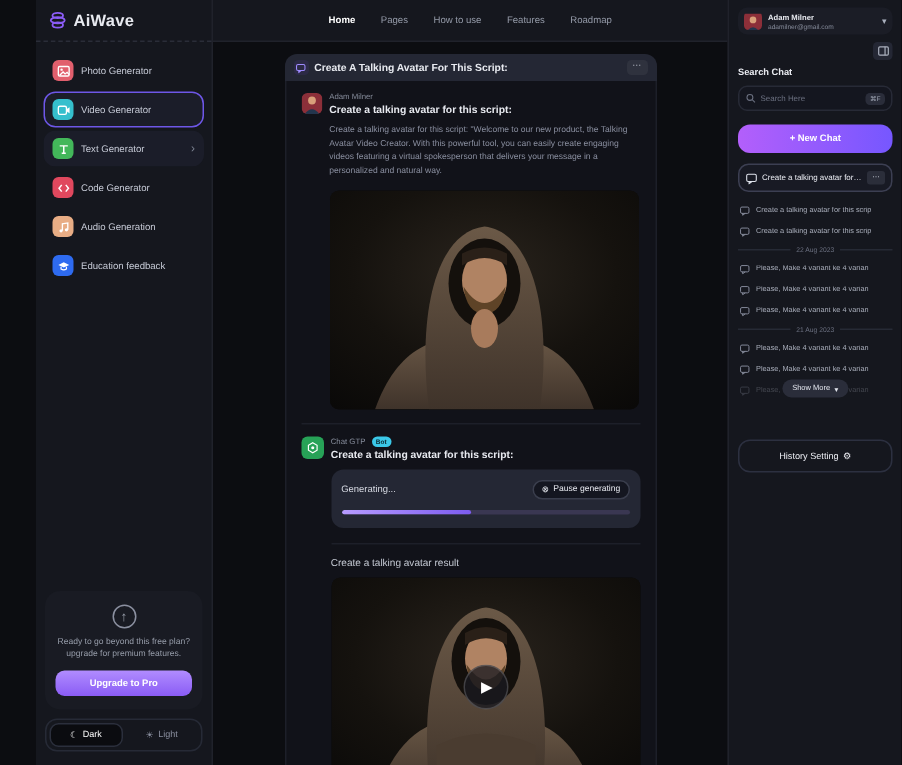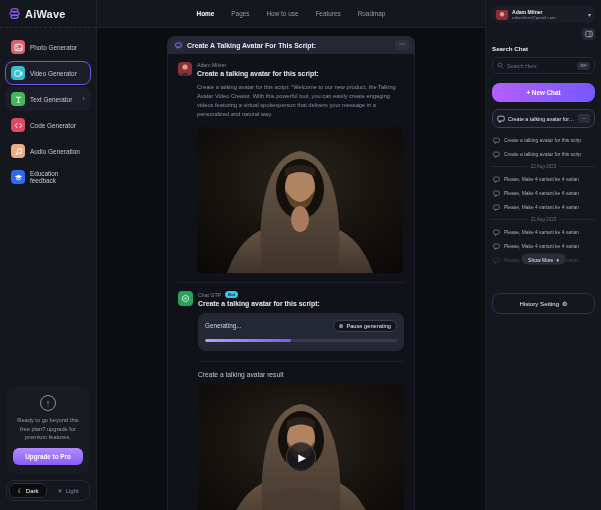--- a/index.html
+++ b/index.html
@@ -1,22 +1,22 @@
 <!DOCTYPE html>
 <html><head>
 <meta charset="utf-8">
 <style>
   *{box-sizing:border-box;margin:0;padding:0;}
   html,body{width:601px;height:510px;overflow:hidden;background:#0c0d11;
     font-family:"Liberation Sans",sans-serif;color:#e8eaf0;}
   .app{display:flex;width:601px;height:510px;}
 
   
-  .leftcol{width:97px;flex:none;background:#15171e;border-right:1px solid #20222b;
-    display:flex;flex-direction:column;}
+  .leftcol{width:118px;flex:none;background:#15171e;border-right:1px solid #20222b;
+    display:flex;flex-direction:column;margin-left:24px;}
   .brand{height:28px;display:flex;align-items:center;gap:4px;padding:0 8px;
     border-bottom:1px dashed #2a2d38;cursor:pointer;}
   .brand b{font-size:11px;letter-spacing:.2px;}
   .menu{padding:7px 5px;display:flex;flex-direction:column;gap:2px;}
   .mitem{display:flex;align-items:center;gap:5px;padding:4px 5px;border-radius:8px;
     font-size:6.4px;color:#c6cad6;border:1px solid transparent;cursor:pointer;}
   .mitem .tile{width:14px;height:14px;border-radius:4px;flex:none;display:flex;
     align-items:center;justify-content:center;color:#fff;font-size:6px;}
   .mitem.active{border-color:#6e57e8;background:#1b1d29;}
   .mitem.boxed{background:#1b1d29;}

